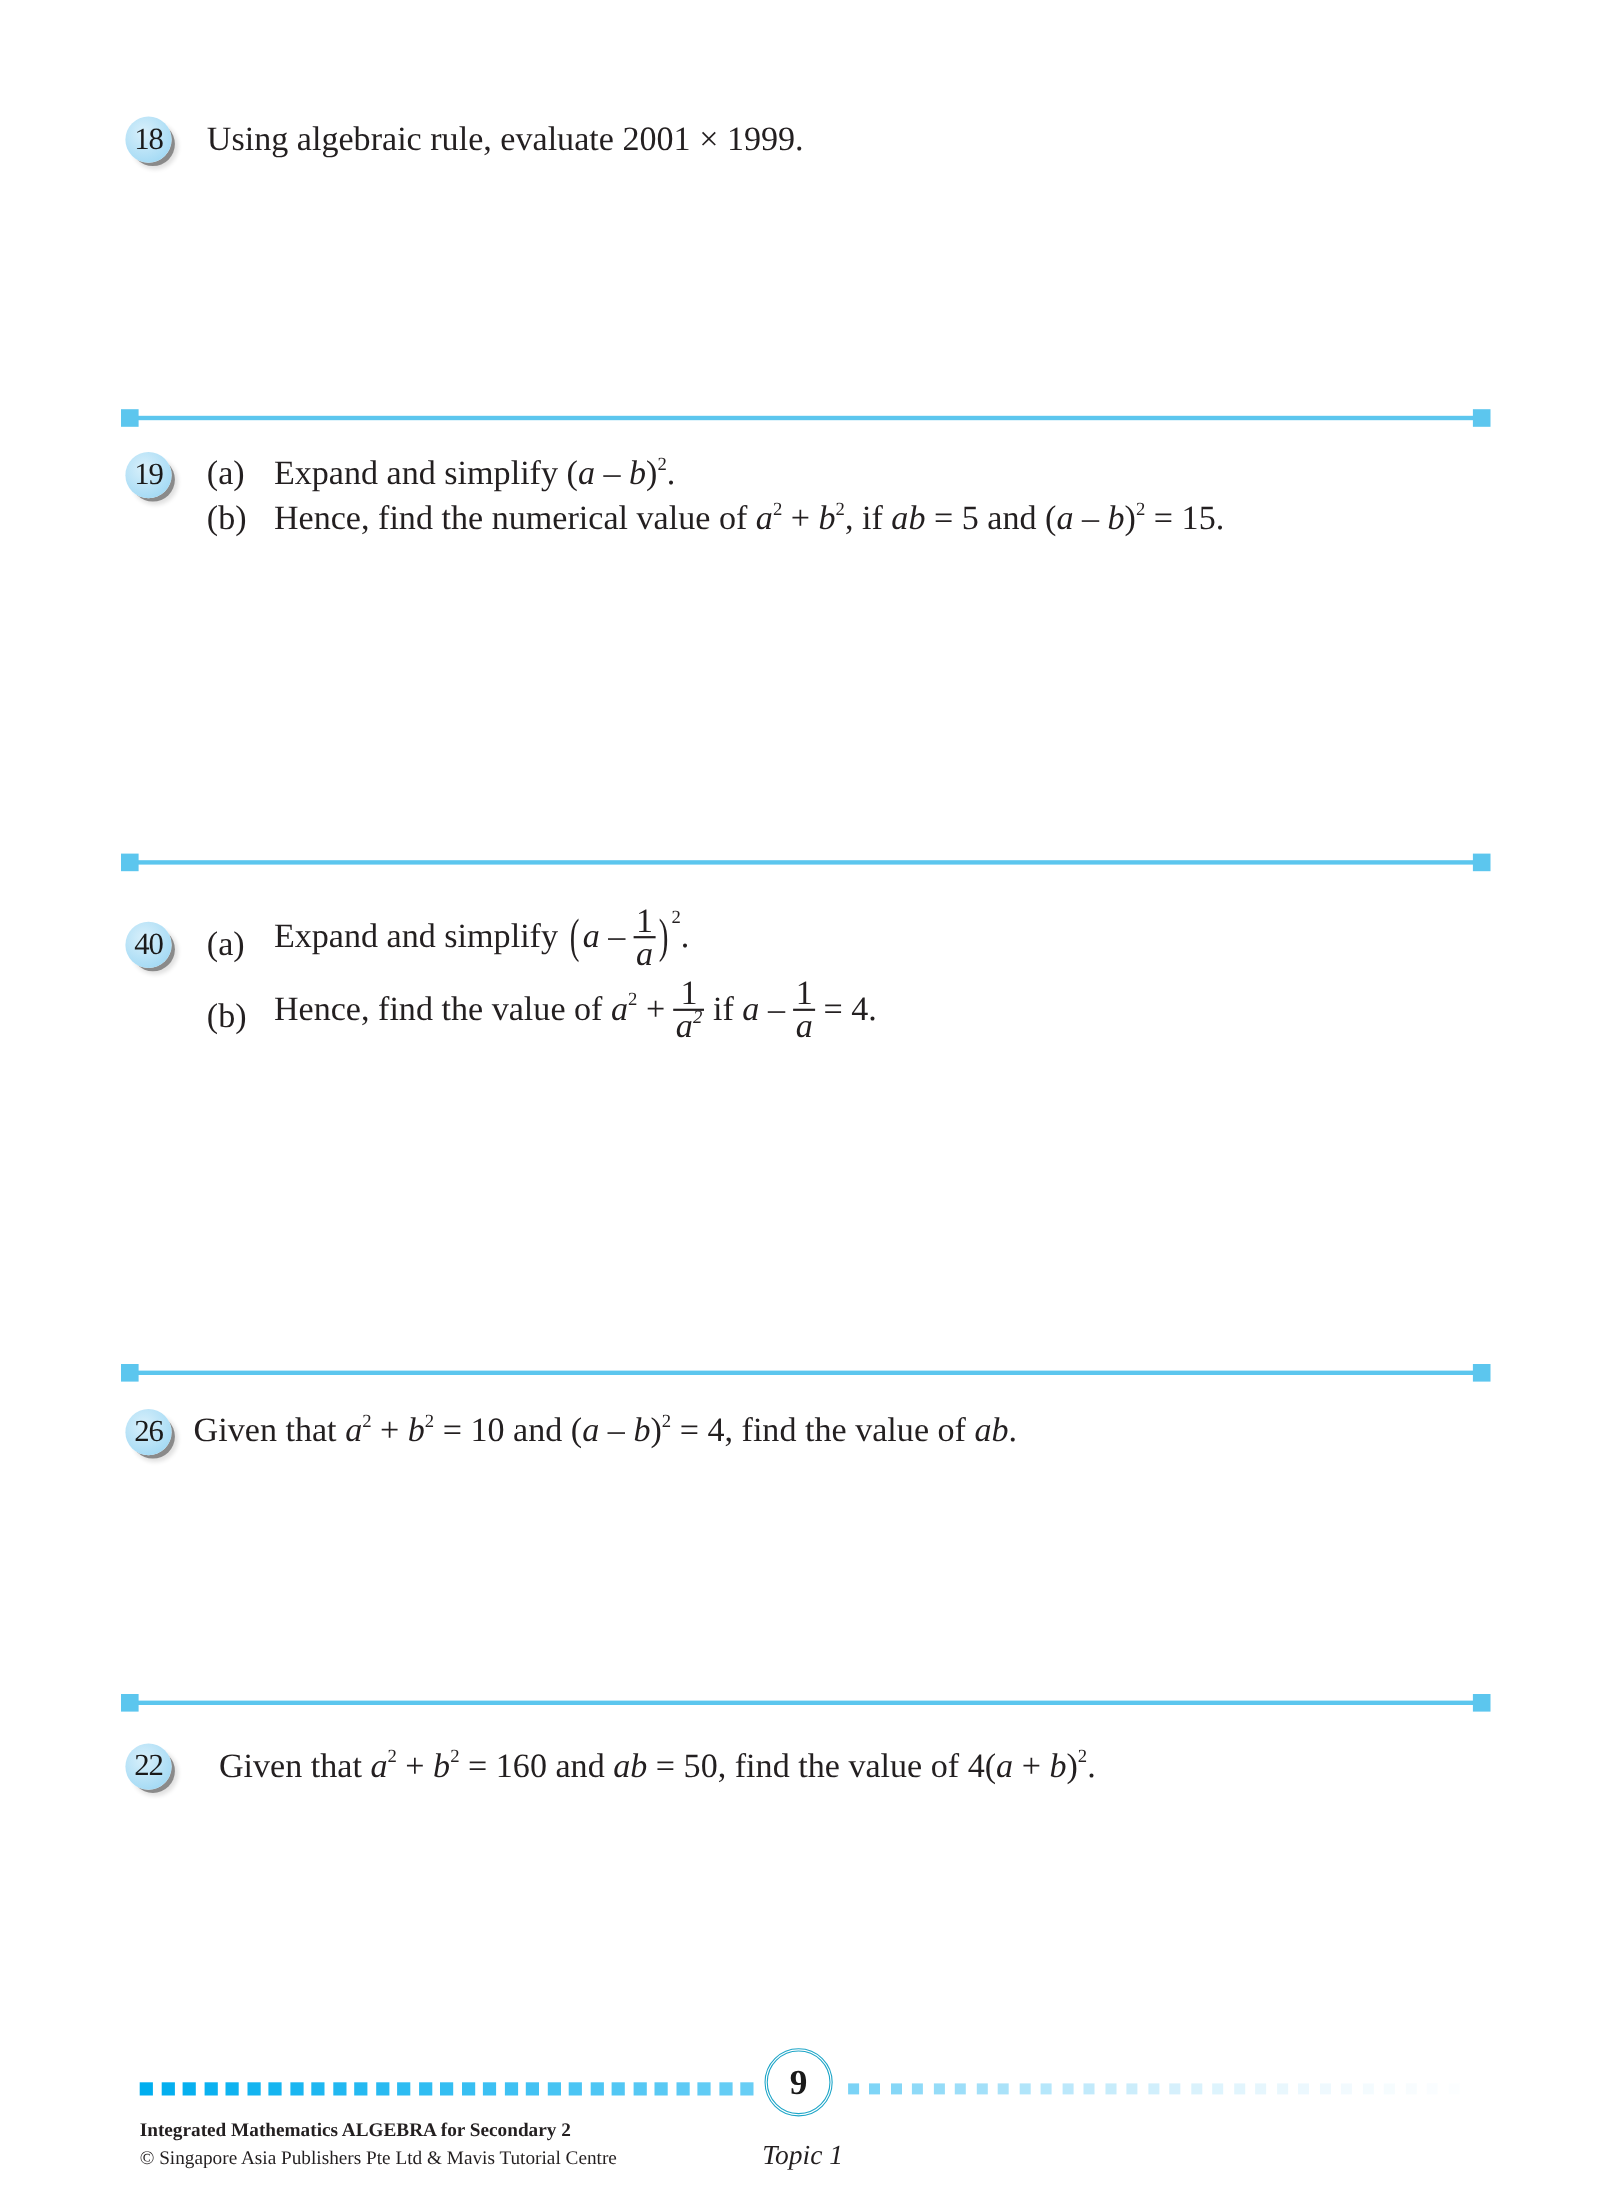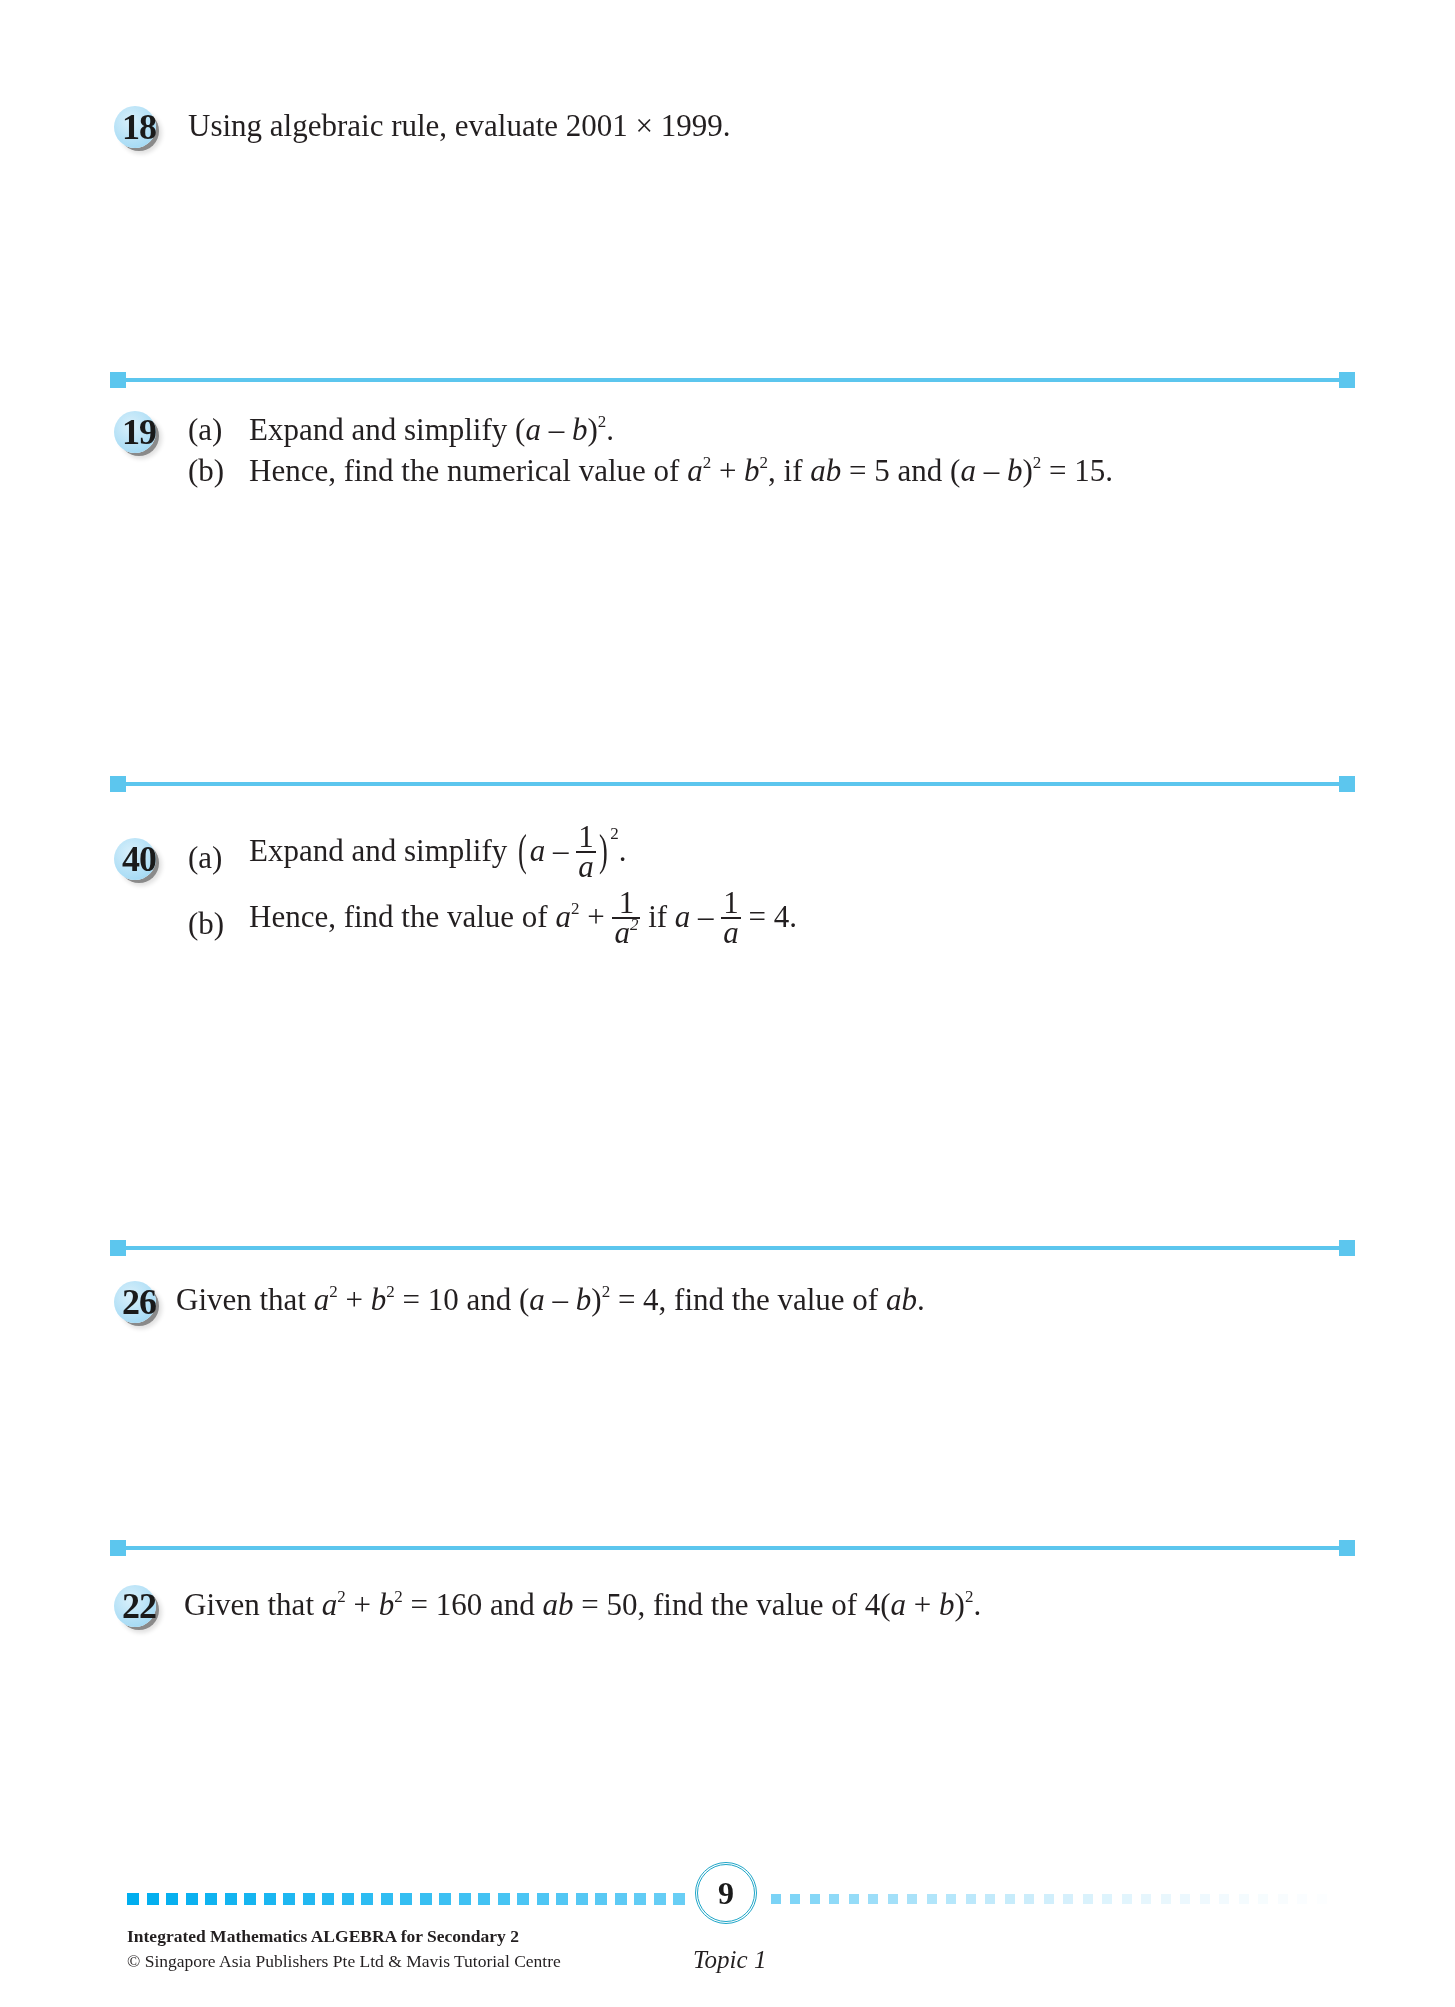--- a/index.html
+++ b/index.html
@@ -1,22 +1,22 @@
 <!DOCTYPE html>
 <html><head>
 <meta charset="utf-8">
 <style>
   html, body { margin:0; padding:0; background:#ffffff; }
   body { width:1455px; height:2007px; position:relative; overflow:hidden;
          font-family:"Liberation Serif", serif; color:#231f20; }
   .badge { position:absolute; left:114px; width:42px; height:42px; border-radius:50%;
            background:radial-gradient(circle at 40% 35%, #d9f0fb 0%, #a9dcf5 70%, #8fd0f0 100%);
            box-shadow:4px 4px 0 -1px #8a8a8a, 6px 6px 4px rgba(0,0,0,0.12);
-           display:flex; align-items:center; justify-content:flex-end;
-           font-weight:bold; font-size:36px; letter-spacing:-1px; color:#1a1a1a; }
+           display:flex; align-items:center; justify-content:center;
+           font-weight:normal; font-size:28px; letter-spacing:-1px; color:#1a1a1a; }
   .line { position:absolute; font-size:31px; white-space:nowrap; }
   .lbl { position:absolute; font-size:31px; }
   i { font-style:italic; }
   sup { font-size:17px; vertical-align:13px; line-height:0; }
   .sep { position:absolute; left:110px; width:1245px; height:16px; }
   .sep .bar { position:absolute; left:8px; right:8px; top:6px; height:4px; background:#5cc6ee; }
   .sep .sq { position:absolute; top:0; width:16px; height:16px; background:#5cc6ee; }
   .sep .sq.l { left:0; } .sep .sq.r { right:0; }
   .frac { display:inline-block; vertical-align:middle; text-align:center; position:relative; top:-2px; }
   .frac .num { display:block; line-height:28px; padding:0 2px; }
@@ -79,21 +79,21 @@
 
 <div class="sep" style="top:1540px;">
     <div class="bar"></div>
     <div class="sq l"></div>
     <div class="sq r"></div>
   </div>
 
 <div class="badge" style="top:1585px;">
     <span>22</span>
   </div>
-<div class="line" style="left:184px; top:1587px;"><span>Given that  </span><i>a</i><sup>2</sup><span> + </span><i>b</i><sup>2</sup><span> = 160  and  </span><i>ab</i><span> = 50, find the value of  4(</span><i>a</i><span> + </span><i>b</i><span>)</span><sup>2</sup><span>.</span></div>
+<div class="line" style="left:199px; top:1587px;"><span>Given that  </span><i>a</i><sup>2</sup><span> + </span><i>b</i><sup>2</sup><span> = 160  and  </span><i>ab</i><span> = 50, find the value of  4(</span><i>a</i><span> + </span><i>b</i><span>)</span><sup>2</sup><span>.</span></div>
 
 <div id="dots" class="footer-dots" style="left:0; width:1455px;">
     <div class="dot" style="left: 127px; background: rgb(0, 174, 239); opacity: 1;"></div>
     <div class="dot" style="left: 146.5px; background: rgb(4, 175, 239); opacity: 1;"></div>
     <div class="dot" style="left: 166px; background: rgb(7, 176, 239); opacity: 1;"></div>
     <div class="dot" style="left: 185.5px; background: rgb(11, 177, 240); opacity: 1;"></div>
     <div class="dot" style="left: 205px; background: rgb(15, 179, 240); opacity: 1;"></div>
     <div class="dot" style="left: 224.5px; background: rgb(19, 180, 240); opacity: 1;"></div>
     <div class="dot" style="left: 244px; background: rgb(22, 181, 240); opacity: 1;"></div>
     <div class="dot" style="left: 263.5px; background: rgb(26, 182, 241); opacity: 1;"></div>

